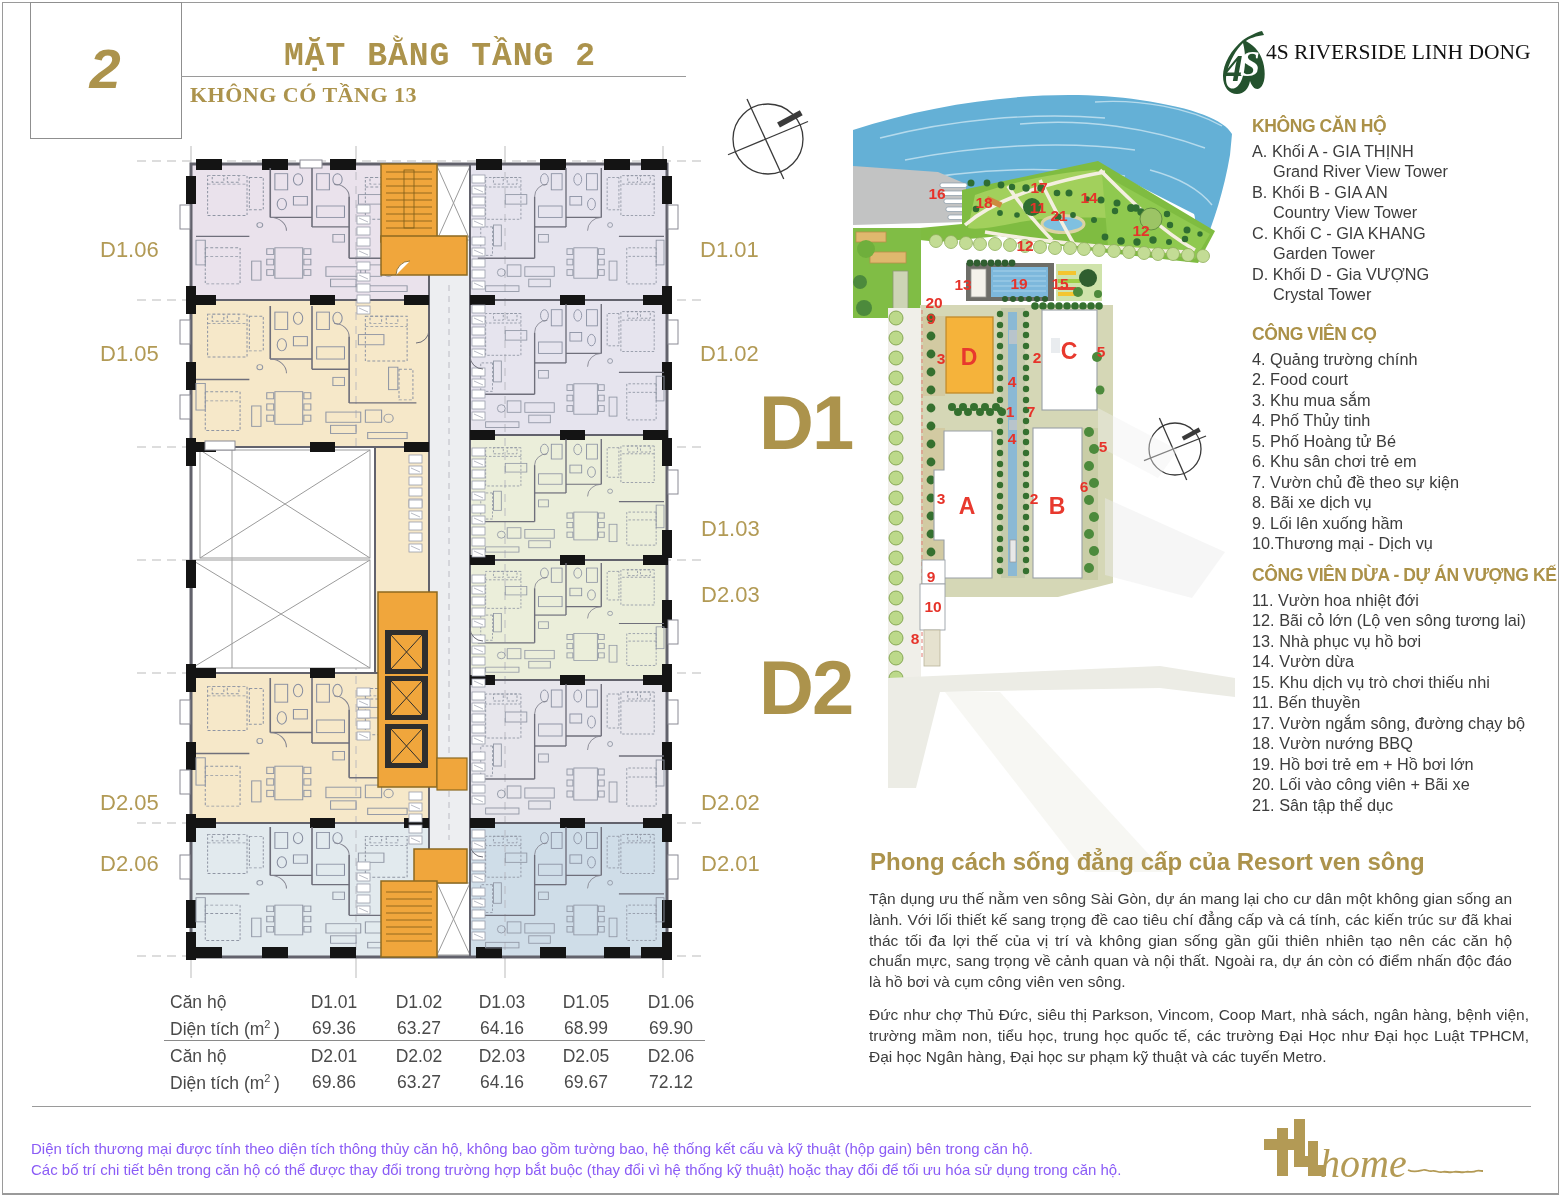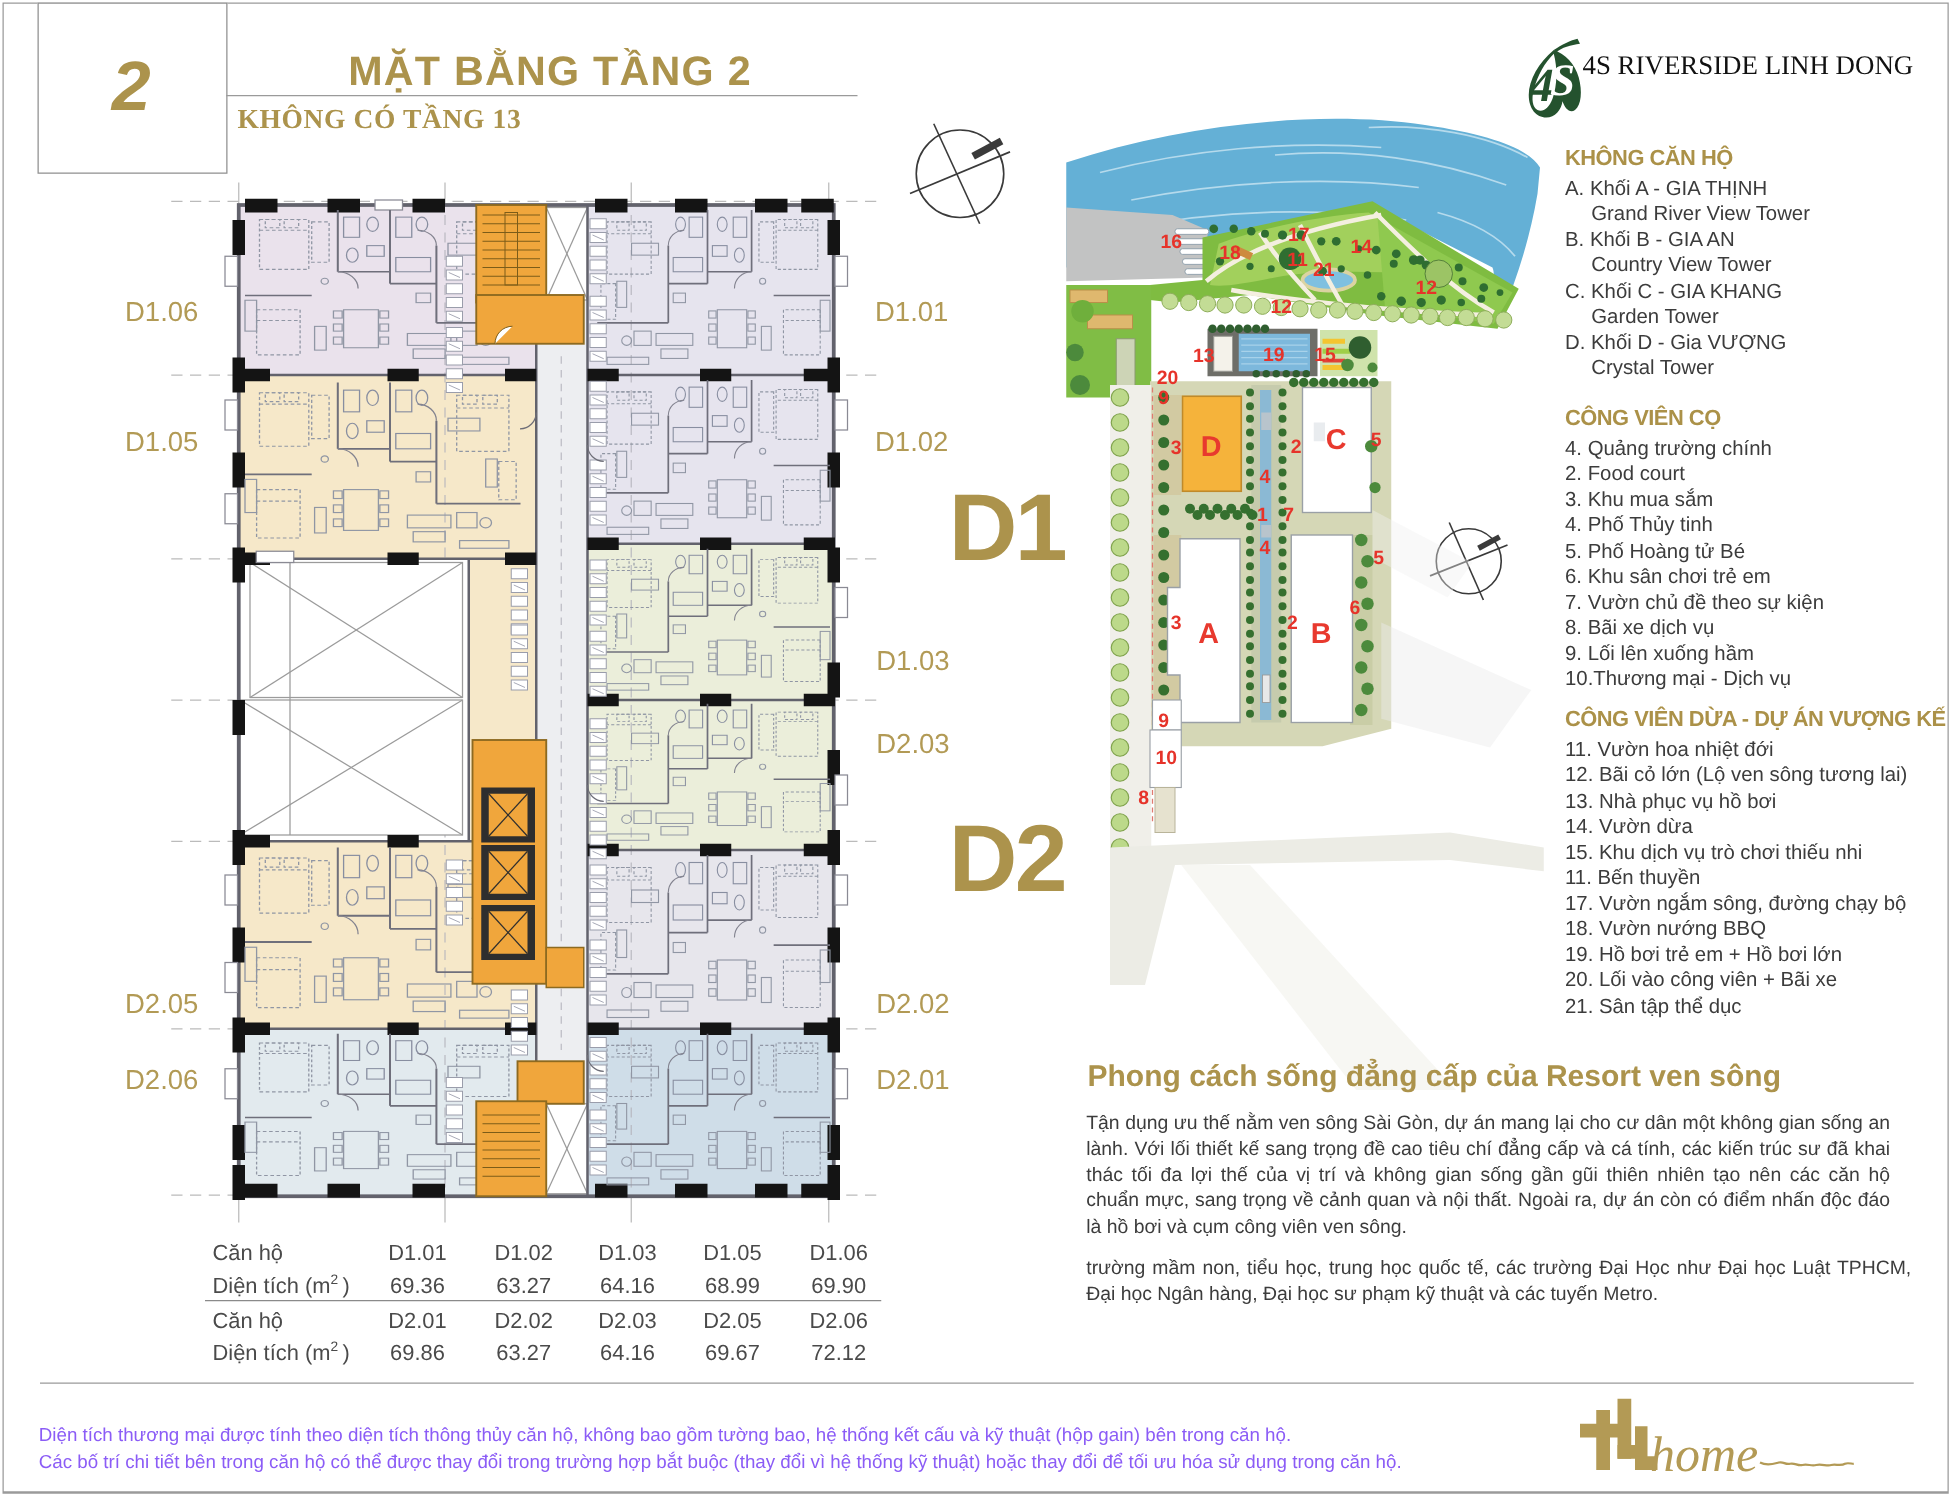--- a/index.html
+++ b/index.html
@@ -18,21 +18,21 @@
 <body>
 
 <div class="abs" style="left:2px;top:2px;width:1555px;height:1190px;border:1px solid #9a9a9a;border-bottom-width:2px"></div>
 
 <div class="abs" style="left:30px;top:2px;width:150px;height:135px;border:1px solid #8f8f8f;background:#fff"></div>
 
 <div class="abs" style="left:30px;top:36px;width:150px;text-align:center;font-size:56px;font-weight:bold;color:#ac934c;font-style:italic">2</div>
 
 <div class="abs" style="left:181px;top:76px;width:505px;height:1px;background:#9a9a9a"></div>
 
-<div class="abs" style="left:190px;top:38px;width:500px;text-align:center;font-family:Liberation Sans, sans-serif;font-size:33px;font-weight:bold;color:#ac934c;letter-spacing:1px">MẶT BẰNG TẦNG 2</div>
+<div class="abs" style="left:190px;top:38px;width:500px;text-align:center;font-family:Liberation Mono, monospace;font-size:33px;font-weight:bold;color:#ac934c;letter-spacing:1px">MẶT BẰNG TẦNG 2</div>
 
 <div class="abs" style="left:190px;top:82px;width:500px;font-family:'Liberation Serif',serif;font-size:22px;font-weight:bold;color:#ac934c;letter-spacing:0.5px">KHÔNG CÓ TẦNG 13</div>
 
 <svg class="abs" style="left:0;top:0" width="1563" height="1200" viewBox="0 0 1563 1200">
 
 <g stroke="#3a3a3a" stroke-width="1.3" fill="none">
 <circle cx="768" cy="139" r="35"></circle>
 <line x1="747.0" y1="99" x2="783.75" y2="179"></line>
 <line x1="728" y1="154.75" x2="808" y2="121.5"></line>
 </g>
@@ -804,20 +804,21 @@
 
 <div class="abs para" style="left:869px;top:889px;width:643px">
 <div class="jl">Tận dụng ưu thế nằm ven sông Sài Gòn, dự án mang lại cho cư dân một không gian sống an</div>
 <div class="jl">lành. Với lối thiết kế sang trọng đề cao tiêu chí đẳng cấp và cá tính, các kiến trúc sư đã khai</div>
 <div class="jl">thác tối đa lợi thế của vị trí và không gian sống gần gũi thiên nhiên tạo nên các căn hộ</div>
 <div class="jl">chuẩn mực, sang trọng về cảnh quan và nội thất. Ngoài ra, dự án còn có điểm nhấn độc đáo</div>
 <div>là hồ bơi và cụm công viên ven sông.</div>
 </div>
 
 <div class="abs para" style="left:869px;top:1005px;width:660px">
+<div class="jl">Đức như chợ Thủ Đức, siêu thị Parkson, Vincom, Coop Mart, nhà sách, ngân hàng, bệnh viện,</div>
 <div class="jl">trường mầm non, tiểu học, trung học quốc tế, các trường Đại Học như Đại học Luật TPHCM,</div>
 <div>Đại học Ngân hàng, Đại học sư phạm kỹ thuật và các tuyến Metro.</div>
 </div>
 
 <div class="tlab" style="left:170px;top:992px">Căn hộ</div>
 <div class="tcell" style="left:289px;top:992px">D1.01</div>
 <div class="tcell" style="left:374px;top:992px">D1.02</div>
 <div class="tcell" style="left:457px;top:992px">D1.03</div>
 <div class="tcell" style="left:541px;top:992px">D1.05</div>
 <div class="tcell" style="left:626px;top:992px">D1.06</div>

